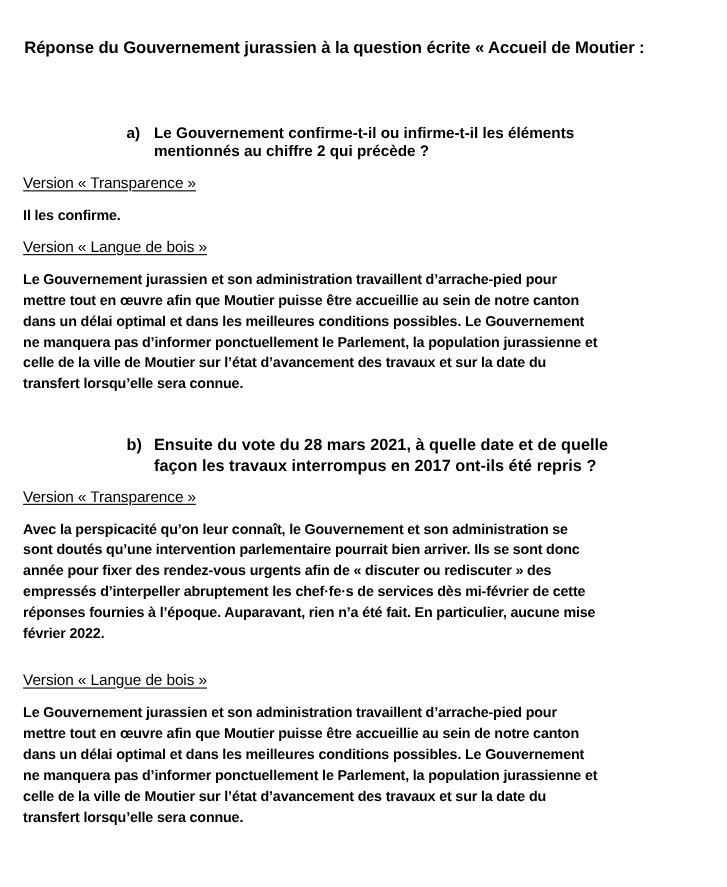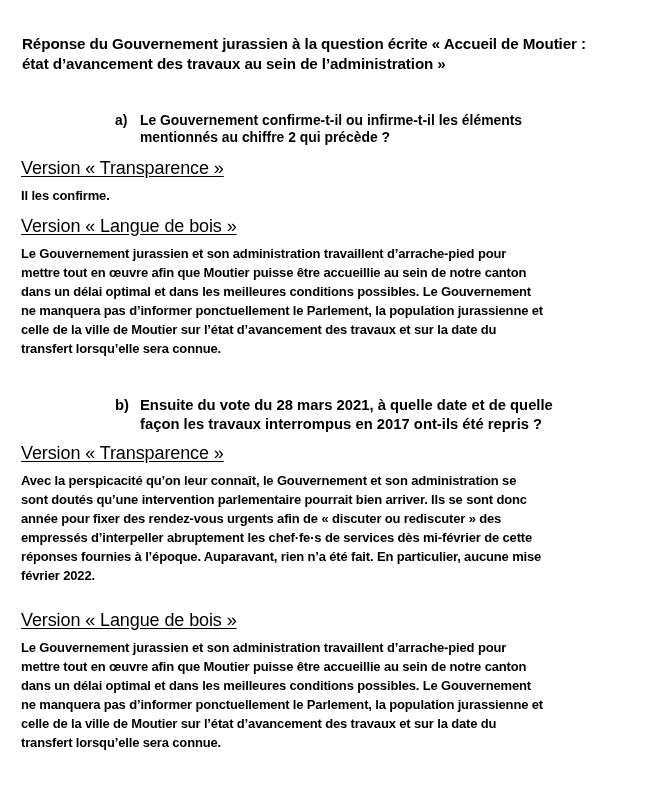--- a/index.html
+++ b/index.html
@@ -15,37 +15,36 @@
   .question {
     position: absolute; left: 115px;
     font-size: 13.9px; font-weight: bold; line-height: 17px;
   }
   .question .letter { position: absolute; left: 0; top: 0; width: 24px; }
   .question .qtext { margin-left: 25px; }
   .question.b { font-size: 14.8px; line-height: 19px; }
   .question.b .qtext { margin-left: 25px; }
   .version {
     position: absolute; left: 21px;
-    font-size: 18px; text-decoration: underline; text-underline-offset: 2px;
+    font-size: 14px; text-decoration: underline; text-underline-offset: 2px;
     letter-spacing: -0.1px;
   }
   .para {
     position: absolute; left: 21px;
     font-size: 13px; font-weight: bold; line-height: 19px; letter-spacing: -0.15px;
   }
   .line { display: block; white-space: nowrap; }
 </style>
 </head>
 <body>
 
 <div class="page">
 
   <div class="title">
     <span class="line">Réponse du Gouvernement jurassien à la question écrite « Accueil de Moutier :</span>
-    <span class="line">état d’avancement des travaux au sein de l’administration »</span>
   </div>
 
   <div class="question a" style="top:112px;">
     <span class="letter">a)</span>
     <div class="qtext">
       <span class="line">Le Gouvernement confirme-t-il ou infirme-t-il les éléments</span>
       <span class="line">mentionnés au chiffre 2 qui précède ?</span>
     </div>
   </div>
 

